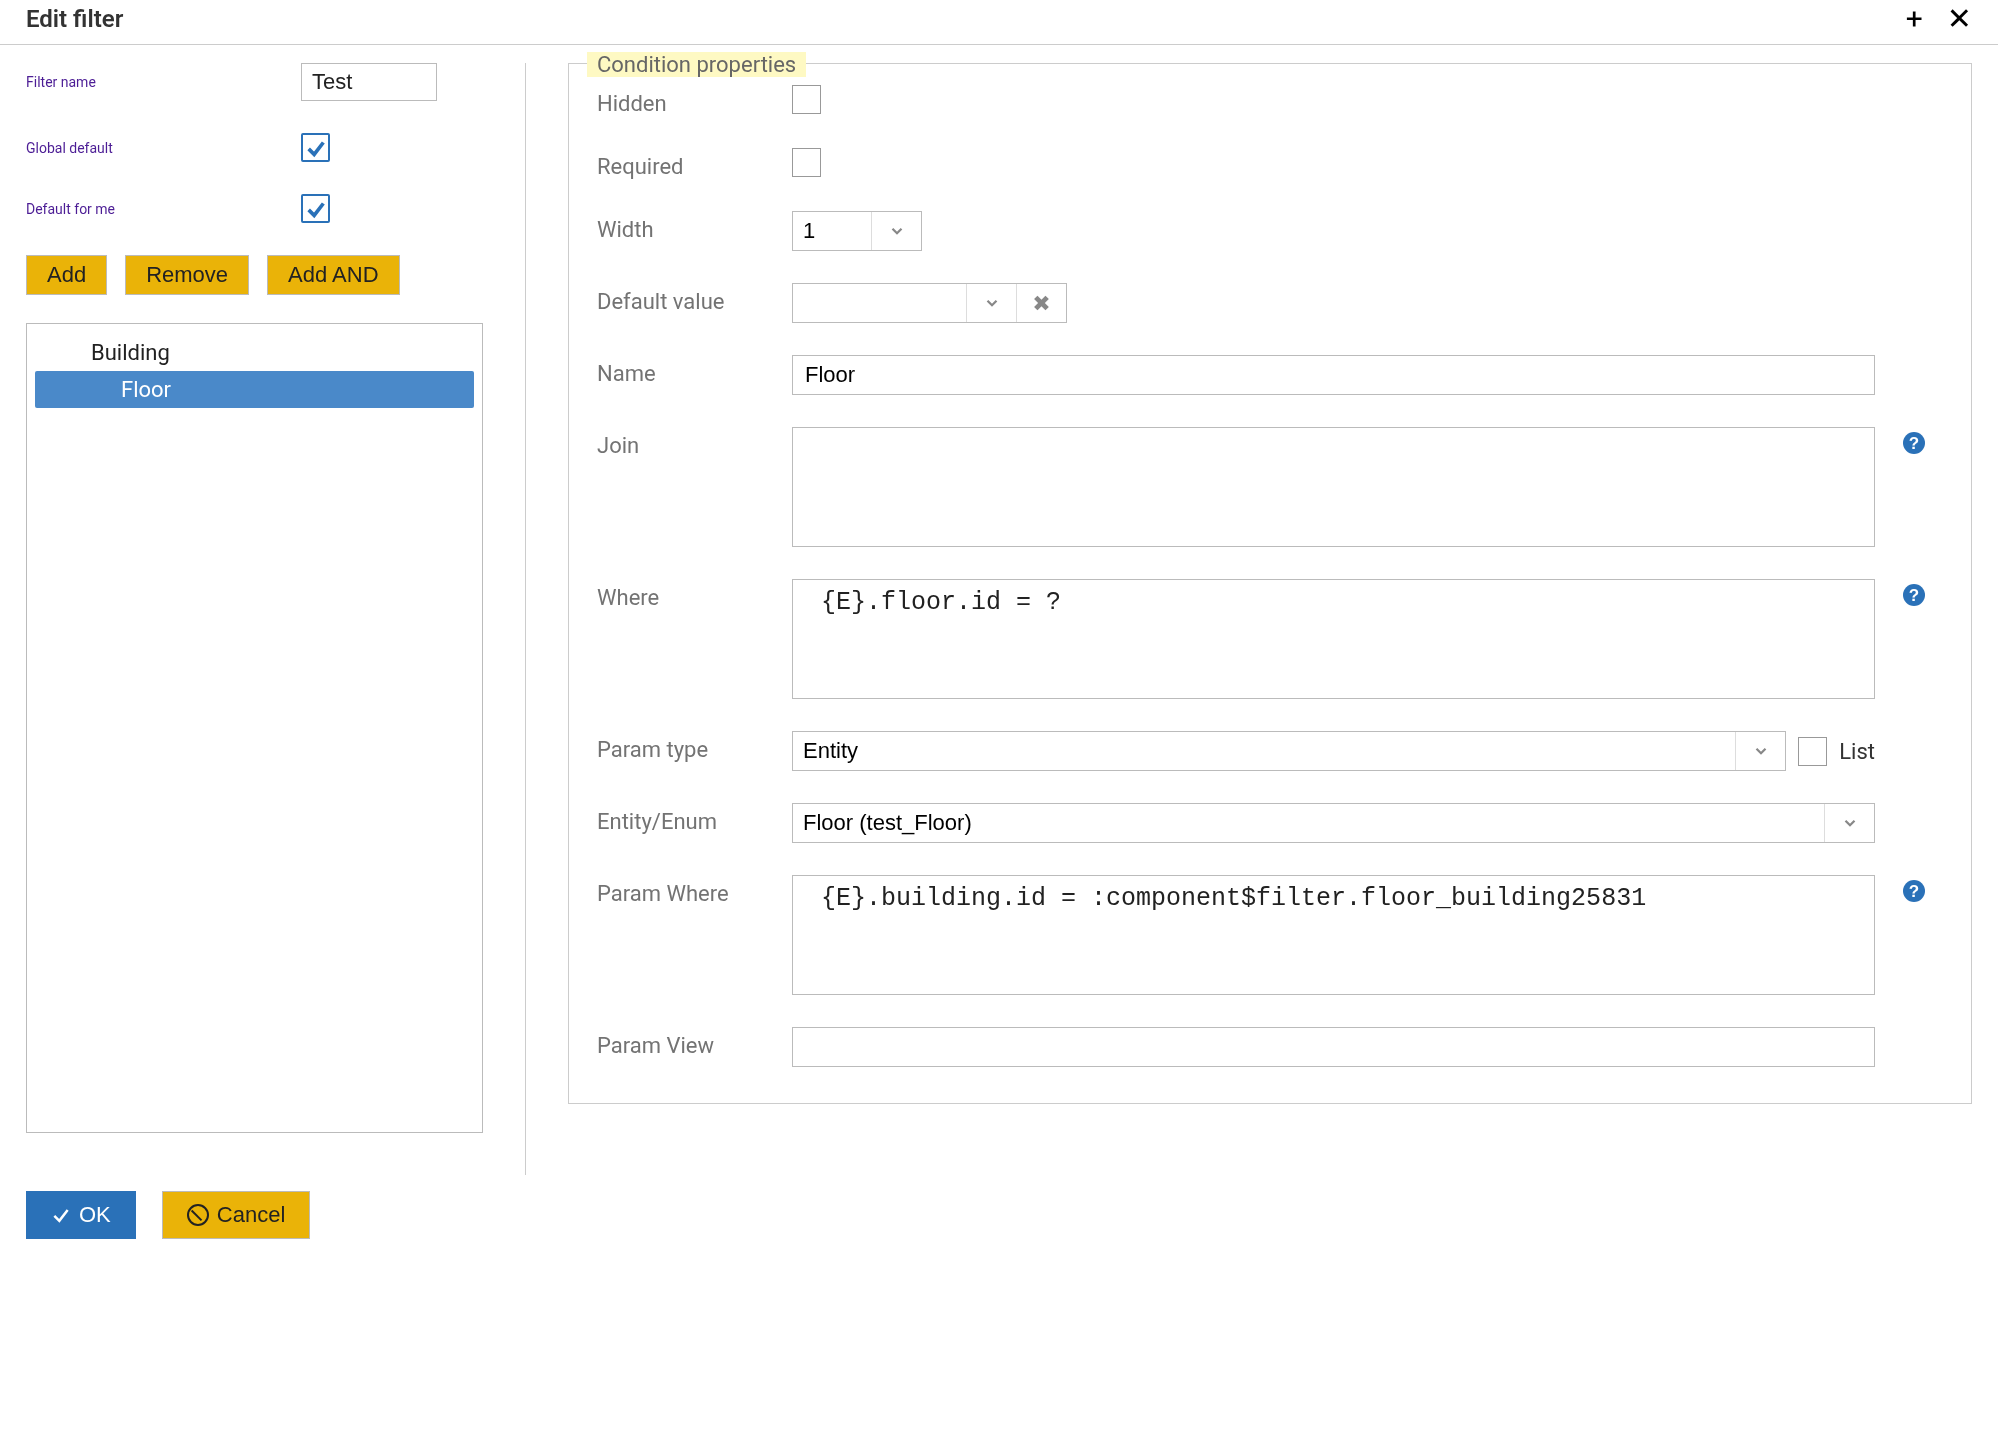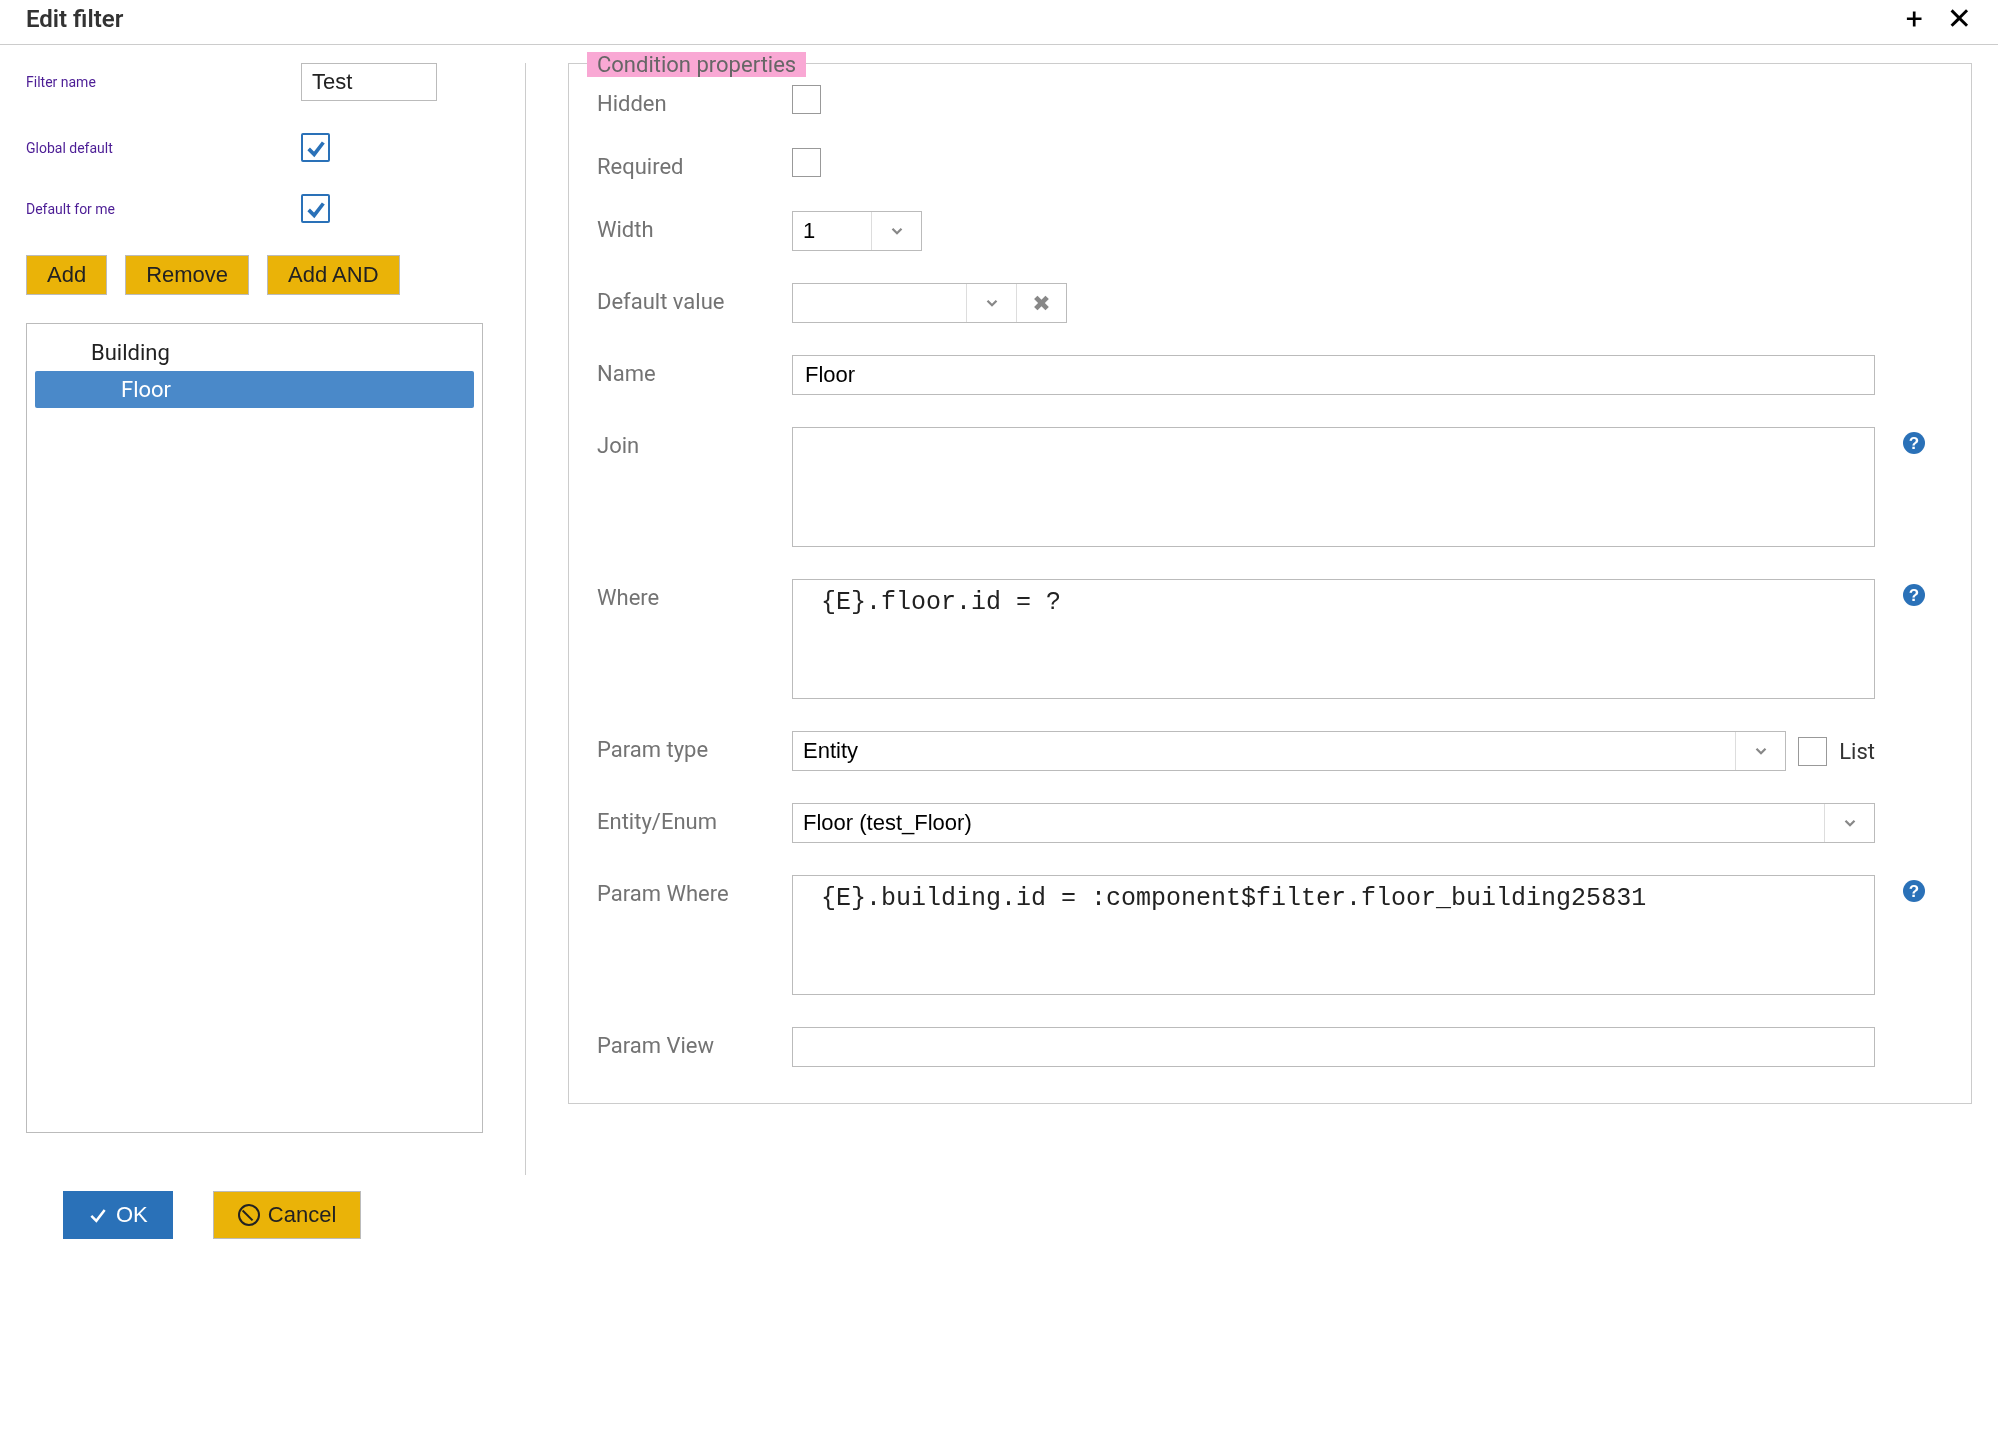--- a/index.html
+++ b/index.html
@@ -124,21 +124,21 @@
     flex:1;
   }
   .fieldset {
     border:1px solid #ccc;
     padding: 8px 38px 32px 28px;
     position:relative;
   }
   .fieldset-legend {
     position:relative;
     top:-20px;
-    background:#f9a8d4;
+    background:#fef9c3;
     display:inline-block;
     padding:0 10px;
     color:#666;
     font-size:22px;
     margin-left:-10px;
   }
 
   .prop-row {
     display:flex;
     align-items:flex-start;
@@ -215,22 +215,21 @@
   .combo-full { flex:1; }
 
   .list-check-label {
     font-size:22px; color:#333;
   }
 
   
   .footer {
     padding: 16px 26px 26px;
     display:flex;
-    gap:40px;
-    margin-left:37px;
+    gap:26px;
   }
   .footer .btn { height:48px; padding:0 24px; }
   .footer .btn-primary svg, .footer .btn svg { width:20px; height:20px; }
 
   .prohibit-icon {
     width:22px;height:22px;border:2.5px solid #222;border-radius:50%;
     position:relative;display:inline-block;
   }
   .prohibit-icon::after {
     content:"";position:absolute;left:2px;right:2px;top:50%;

